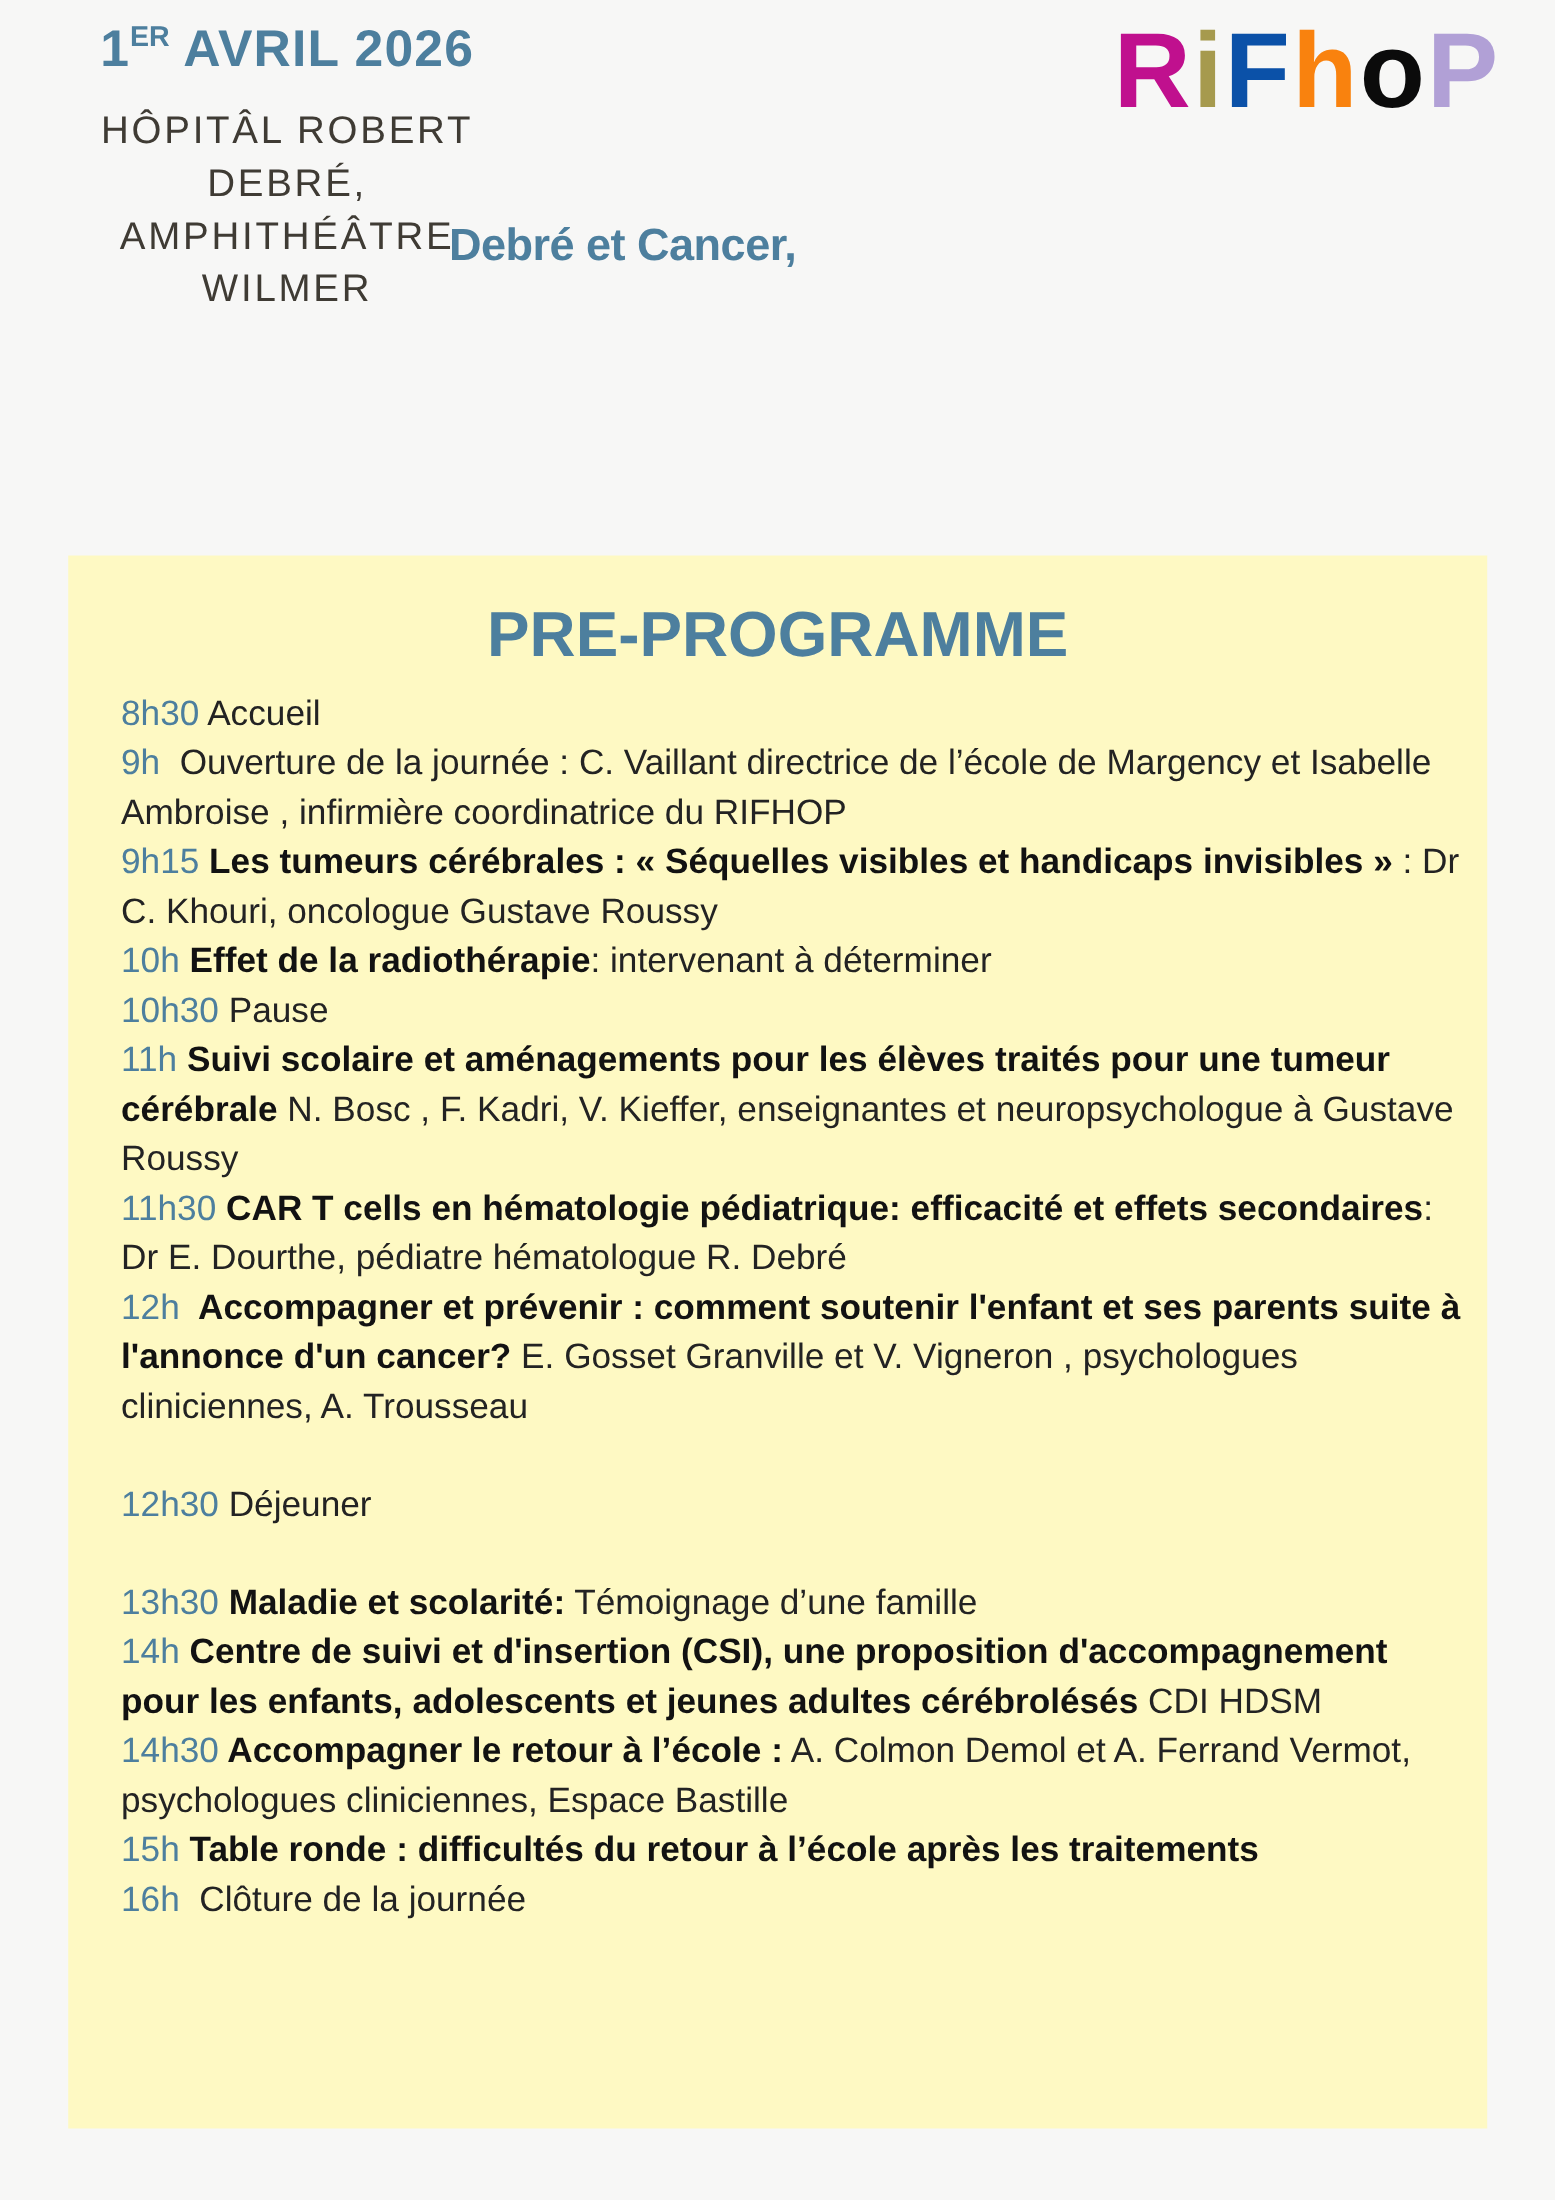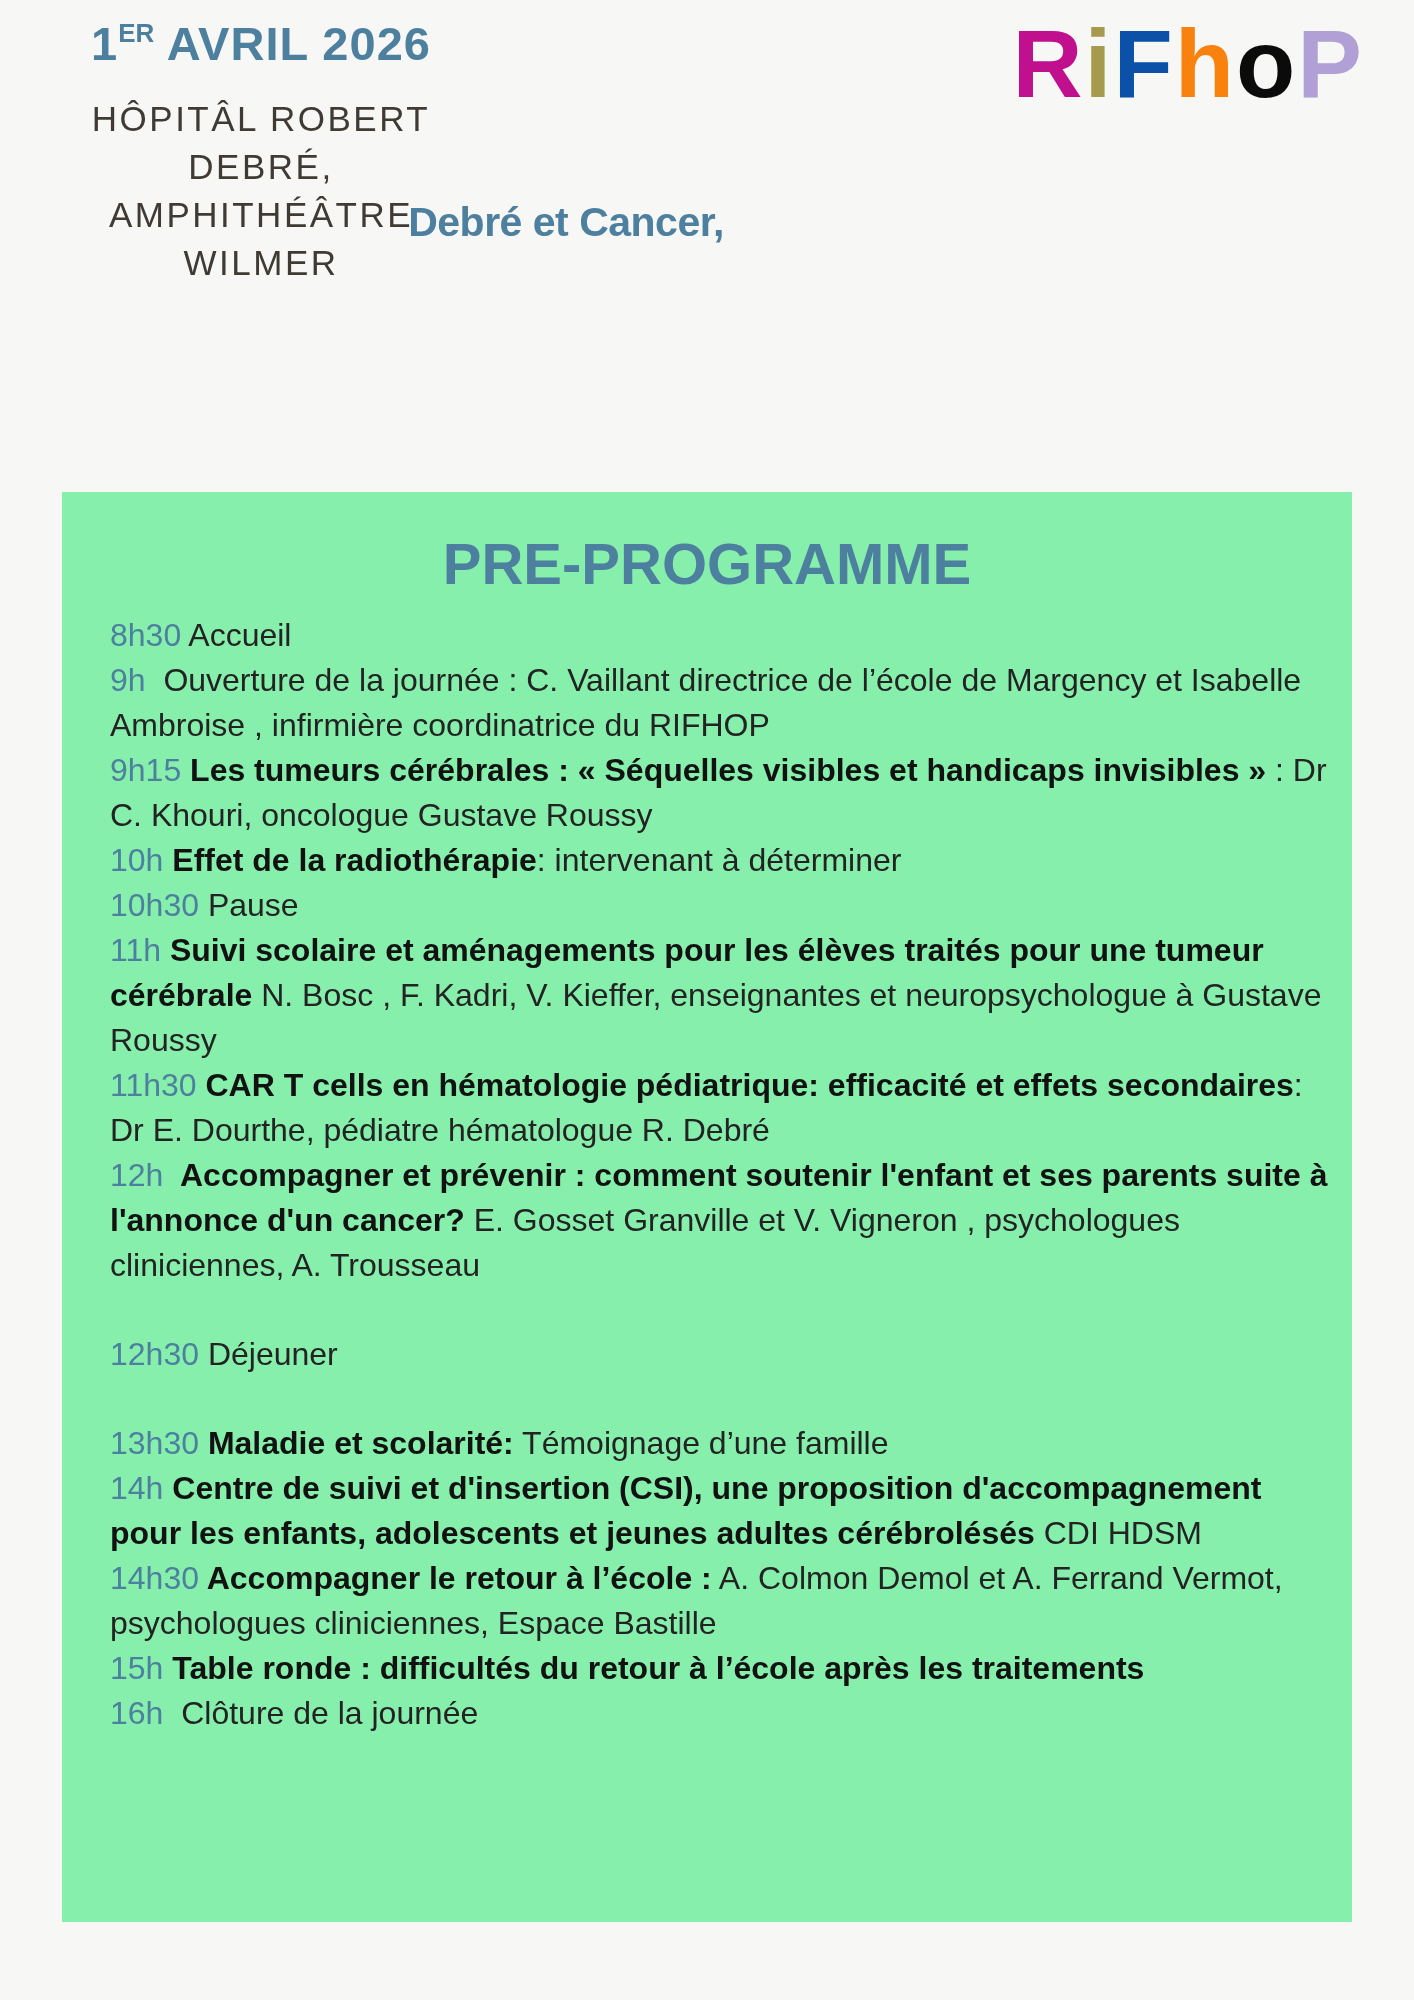--- a/index.html
+++ b/index.html
@@ -27,22 +27,22 @@
     position:absolute;right:50px;top:8px;
     font-size:97px;font-weight:bold;line-height:1.15;
     letter-spacing:2px;
   }
   .event-title{
     position:absolute;top:196px;left:0;width:1132px;
     text-align:center;color:#4d7f9e;font-weight:bold;
     font-size:41px;line-height:53px;letter-spacing:-0.5px;
   }
   .card{
-    position:absolute;left:62px;top:492px;width:1290px;height:1430px;
-    background:#86efac;
+    position:absolute;left:62px;top:505px;width:1290px;height:1430px;
+    background:#fef9c3;
   }
   .program-heading{
     margin:38px 0 10px 0;text-align:center;
     font-size:58px;color:#4d7f9e;font-weight:bold;letter-spacing:0;
   }
   .schedule{
     margin:16px 14px 0 48px;
     font-size:32px;line-height:45px;color:#232323;
     white-space:pre-wrap;
   }

